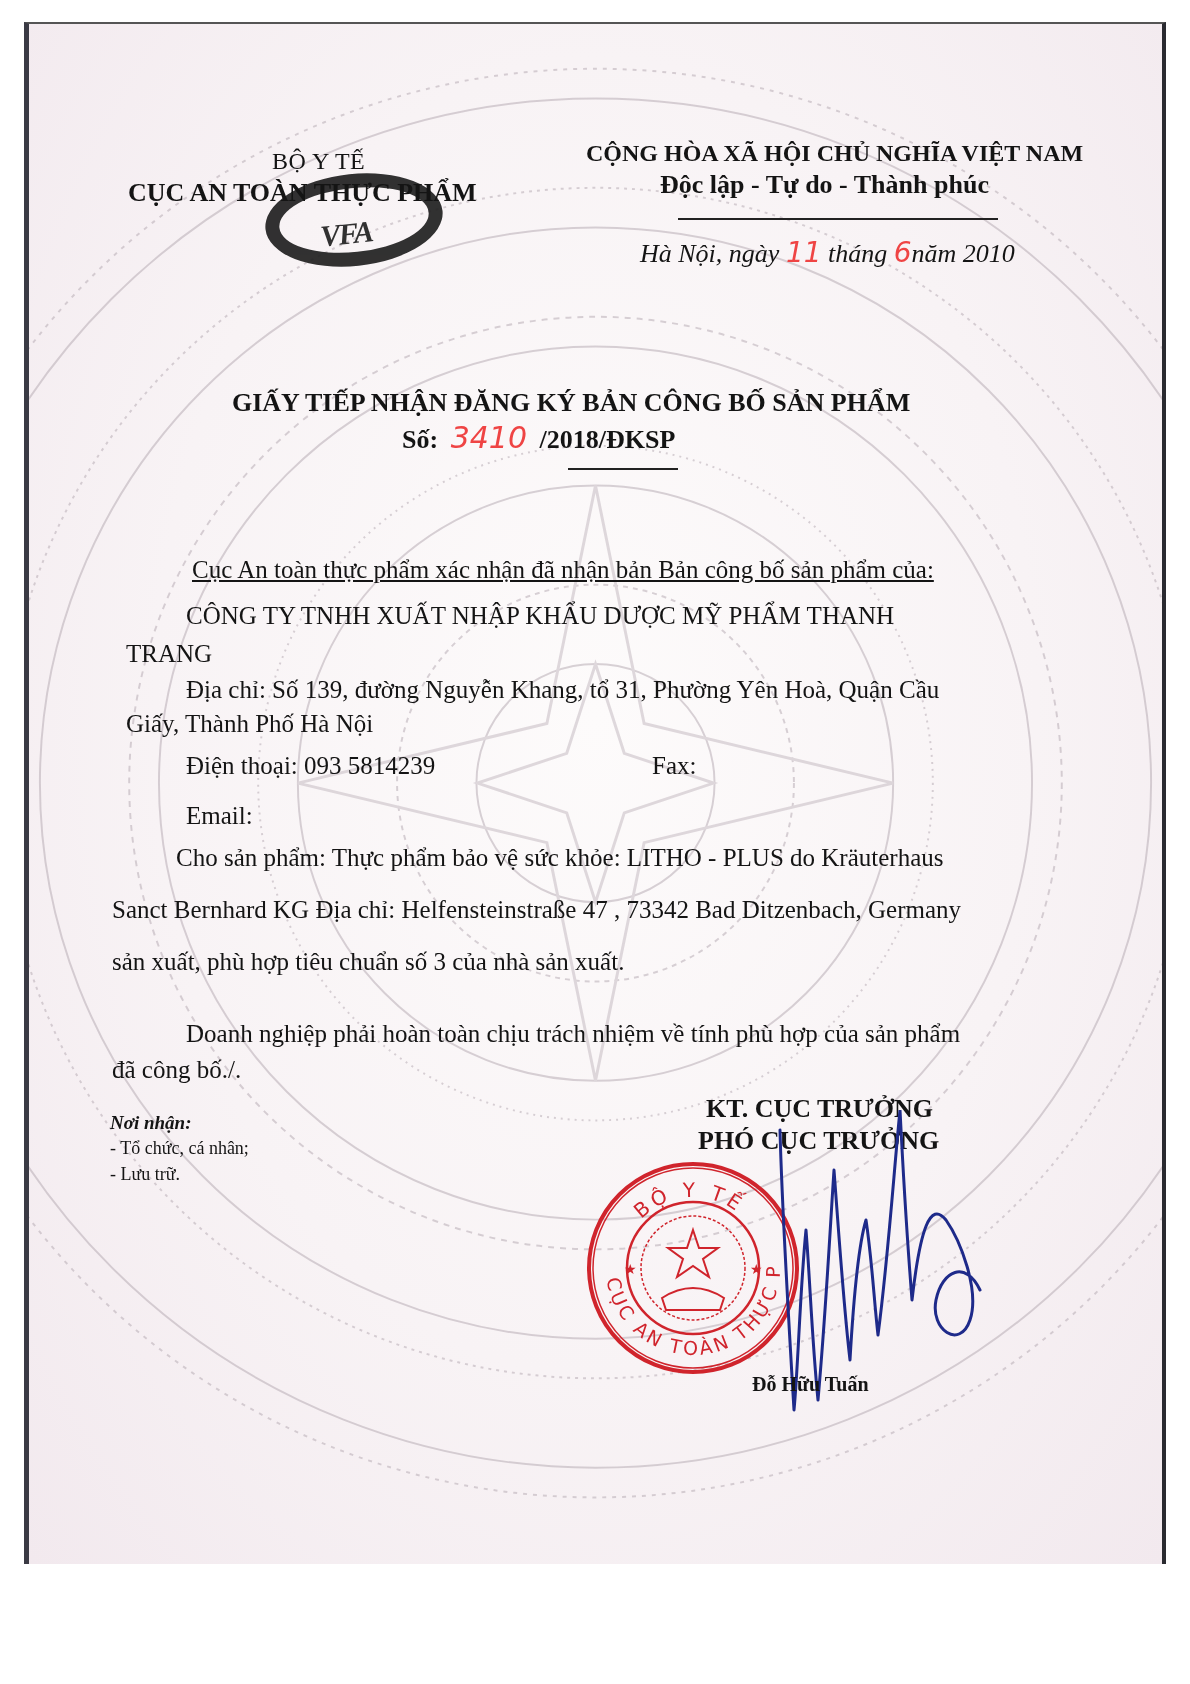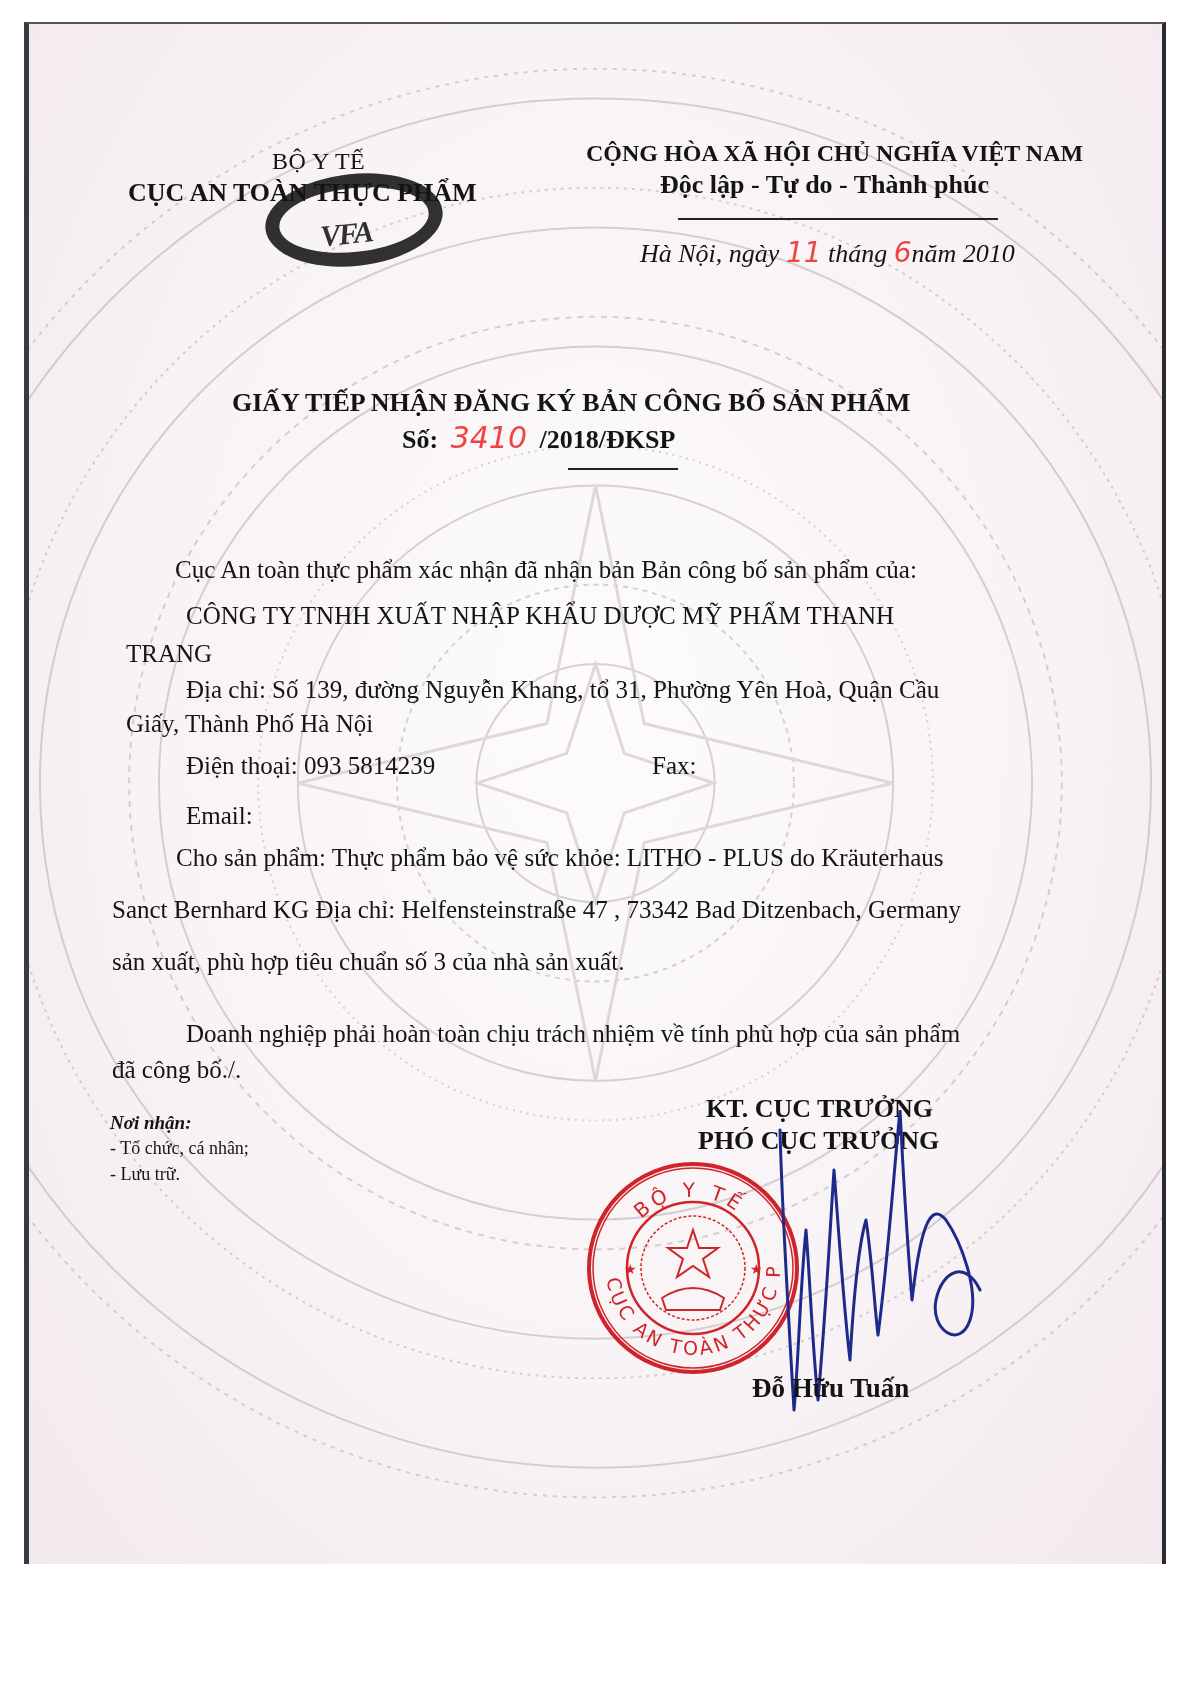--- a/index.html
+++ b/index.html
@@ -33,42 +33,42 @@
     .date-line { left: 640px; top: 236px; font-size: 26px; font-style: italic; }
     .handwritten { font-family: "DejaVu Sans", sans-serif; font-style: italic; color: #ef4444; font-size: 28px; }
 
     .doc-title { left: 232px; top: 388px; font-size: 26px; font-weight: bold; }
     .doc-number { left: 402px; top: 420px; font-size: 26px; font-weight: bold; }
     .doc-number .handwritten { font-size: 30px; font-weight: normal; margin: 12px 6px; }
     .title-underline { position: absolute; left: 568px; top: 468px; width: 110px; height: 2px; background: #222; }
 
     .body-text { font-size: 25px; font-family: "Liberation Serif", serif; }
 
-    .para-intro { left: 175px; top: 556px; }
+    .para-intro { left: 192px; top: 556px; text-decoration: underline; }
     .company-1 { left: 186px; top: 602px; }
     .company-2 { left: 126px; top: 640px; }
     .address-1 { left: 186px; top: 676px; }
     .address-2 { left: 126px; top: 710px; }
     .phone { left: 186px; top: 752px; }
     .fax { left: 652px; top: 752px; }
     .email { left: 186px; top: 802px; }
     .product-1 { left: 176px; top: 844px; }
     .product-2 { left: 112px; top: 896px; }
     .product-3 { left: 112px; top: 948px; }
     .resp-1 { left: 186px; top: 1020px; }
     .resp-2 { left: 112px; top: 1056px; }
 
     .recipients-title { left: 110px; top: 1112px; font-size: 19px; font-weight: bold; font-style: italic; }
     .recipient-item { font-size: 18px; left: 110px; }
     .recipient-1 { top: 1138px; }
     .recipient-2 { top: 1164px; }
 
     .signer-role-1 { left: 706px; top: 1094px; font-size: 26px; font-weight: bold; }
     .signer-role-2 { left: 698px; top: 1126px; font-size: 26px; font-weight: bold; }
-    .signer-name { left: 752px; top: 1373px; font-size: 27px; font-weight: bold; }
+    .signer-name { left: 752px; top: 1373px; font-size: 20px; font-weight: bold; }
 
     .stamp { position: absolute; left: 584px; top: 1160px; width: 218px; height: 216px; }
     .signature { position: absolute; left: 770px; top: 1110px; width: 220px; height: 320px; }
 
     .camscanner {
       position: absolute; left: 798px; top: 1696px;
       font-family: Liberation Sans, sans-serif;
       font-weight: bold; font-size: 24px; color: #0a0a0a;
     }
   </style>

